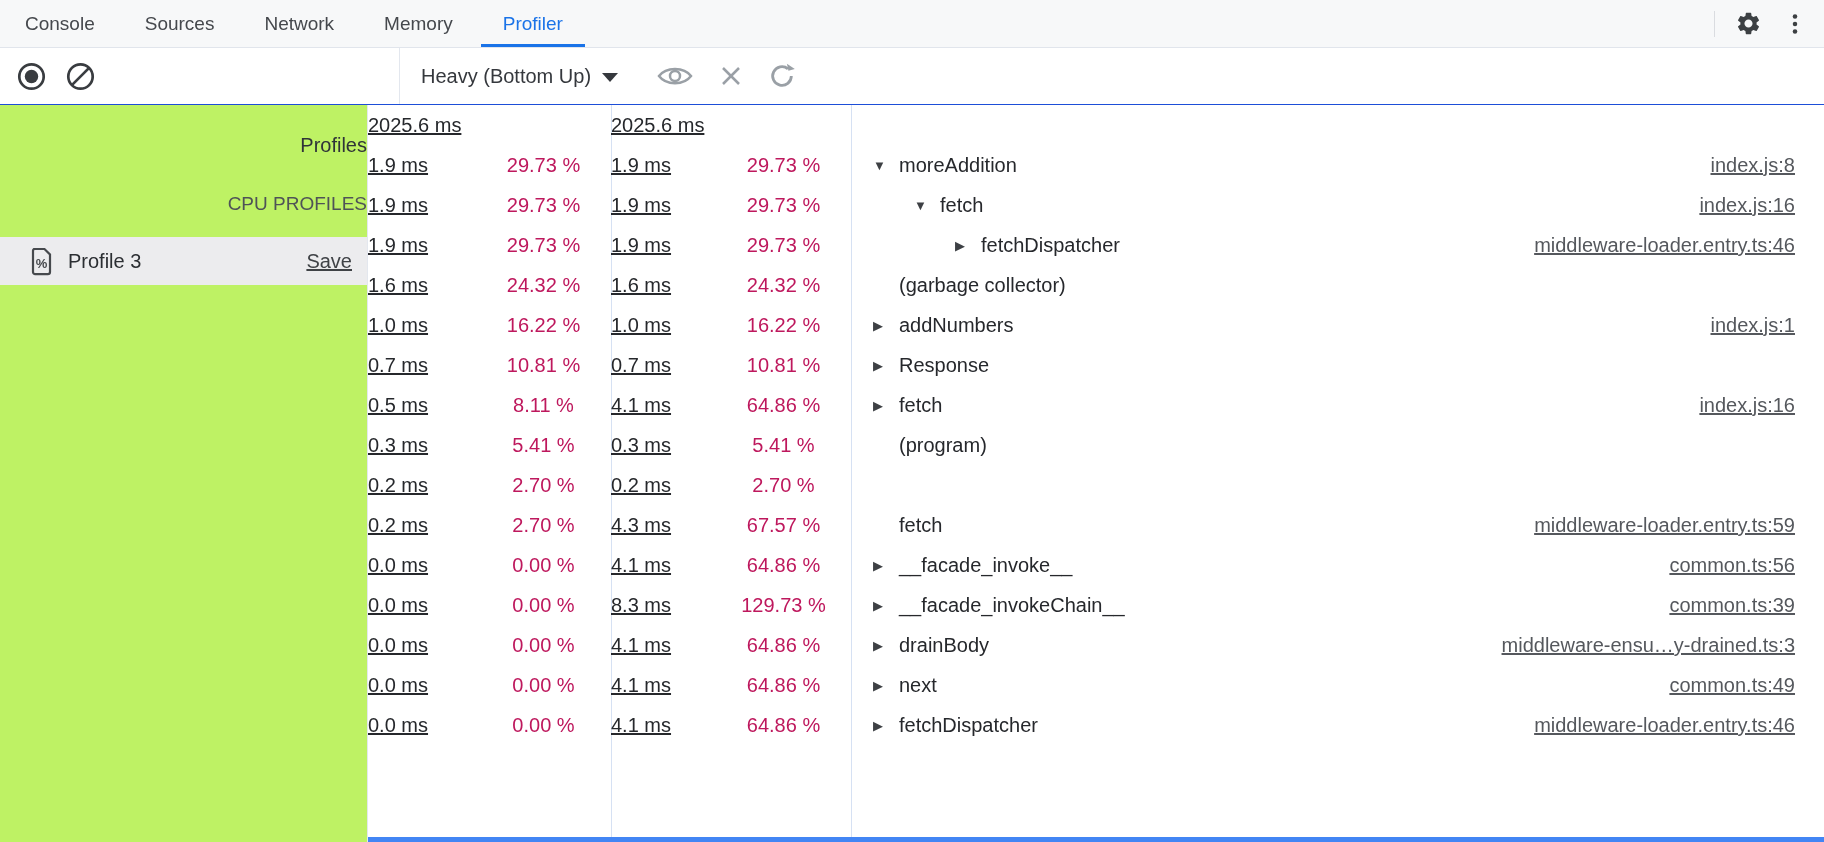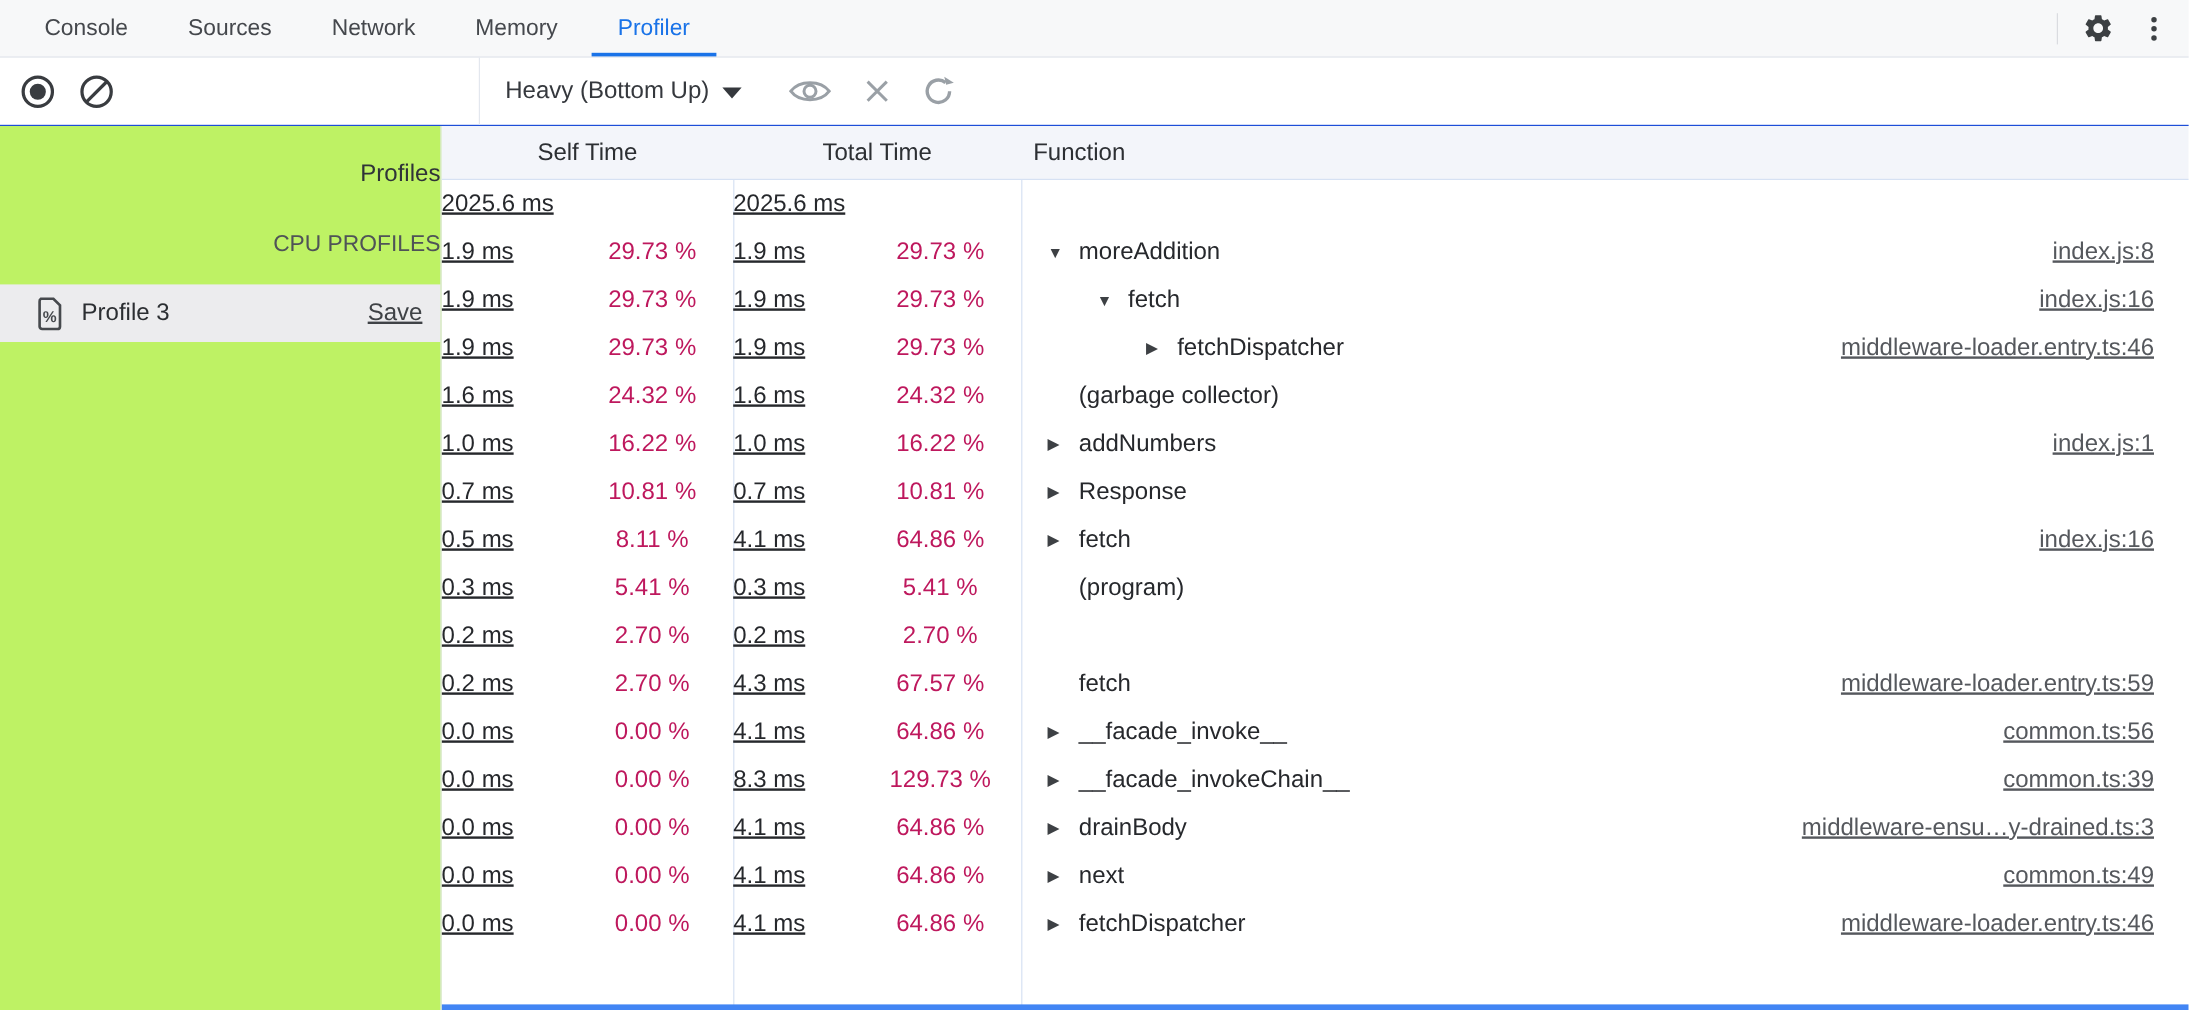--- a/index.html
+++ b/index.html
@@ -1,21 +1,21 @@
 <!DOCTYPE html>
 <html><head>
 <meta charset="utf-8">
 <style>
   * { box-sizing: border-box; margin: 0; padding: 0; }
   body { background: #fff; font-family: "Liberation Sans", "DejaVu Sans", sans-serif; }
   .app { position: relative; width: 1824px; height: 842px; background: #fff; overflow: hidden; }
 
   
   .tabbar { height: 48px; background: #f7f8f9; border-bottom: 1px solid #e1e5ec; display: flex; align-items: stretch; }
-  .tabs { display: flex; padding-left: 12px; }
+  .tabs { display: flex; }
   .tab { position: relative; display: flex; align-items: center; padding: 0 25px; font-size: 19px; color: #45484d; cursor: pointer; white-space: nowrap; }
   .tab.active { color: #1a73e8; }
   .tab.active::after { content:""; position: absolute; left: 3px; right: 3px; bottom: 0; height: 3px; background: #1a73e8; }
   .tabbar-right { margin-left: auto; display: flex; align-items: center; gap: 20px; padding-right: 16px; }
   .tabbar-sep { width: 1px; height: 26px; background: #dadce0; }
   .icon-btn { display: flex; align-items: center; justify-content: center; cursor: pointer; }
 
   
   .toolbar { height: 57px; display: flex; border-bottom: 1px solid #1d4ed8; }
   .toolbar-left { width: 400px; flex: none; display: flex; align-items: center; gap: 18px; padding-left: 16px; border-right: 1px solid #e3e7ee; }
@@ -144,25 +144,20 @@
         </span>
         <span class="plabel">Profile 3</span>
         <a class="save-link">Save</a>
       </div>
     </div>
 
     <div class="main">
       <div class="vline v1"></div>
       <div class="vline v2"></div>
 
-      <div class="grid-header">
-        <div class="h-self">Self Time</div>
-        <div class="h-total">Total Time</div>
-        <div class="h-fn">Function</div>
-      </div>
 
       <div class="grid-body">
           <div class="row">
     <div class="cell time self">
       <span class="ms">2025.6 ms</span>
       <span class="pct"></span>
     </div>
     <div class="cell time total">
       <span class="ms">2025.6 ms</span>
       <span class="pct"></span>

